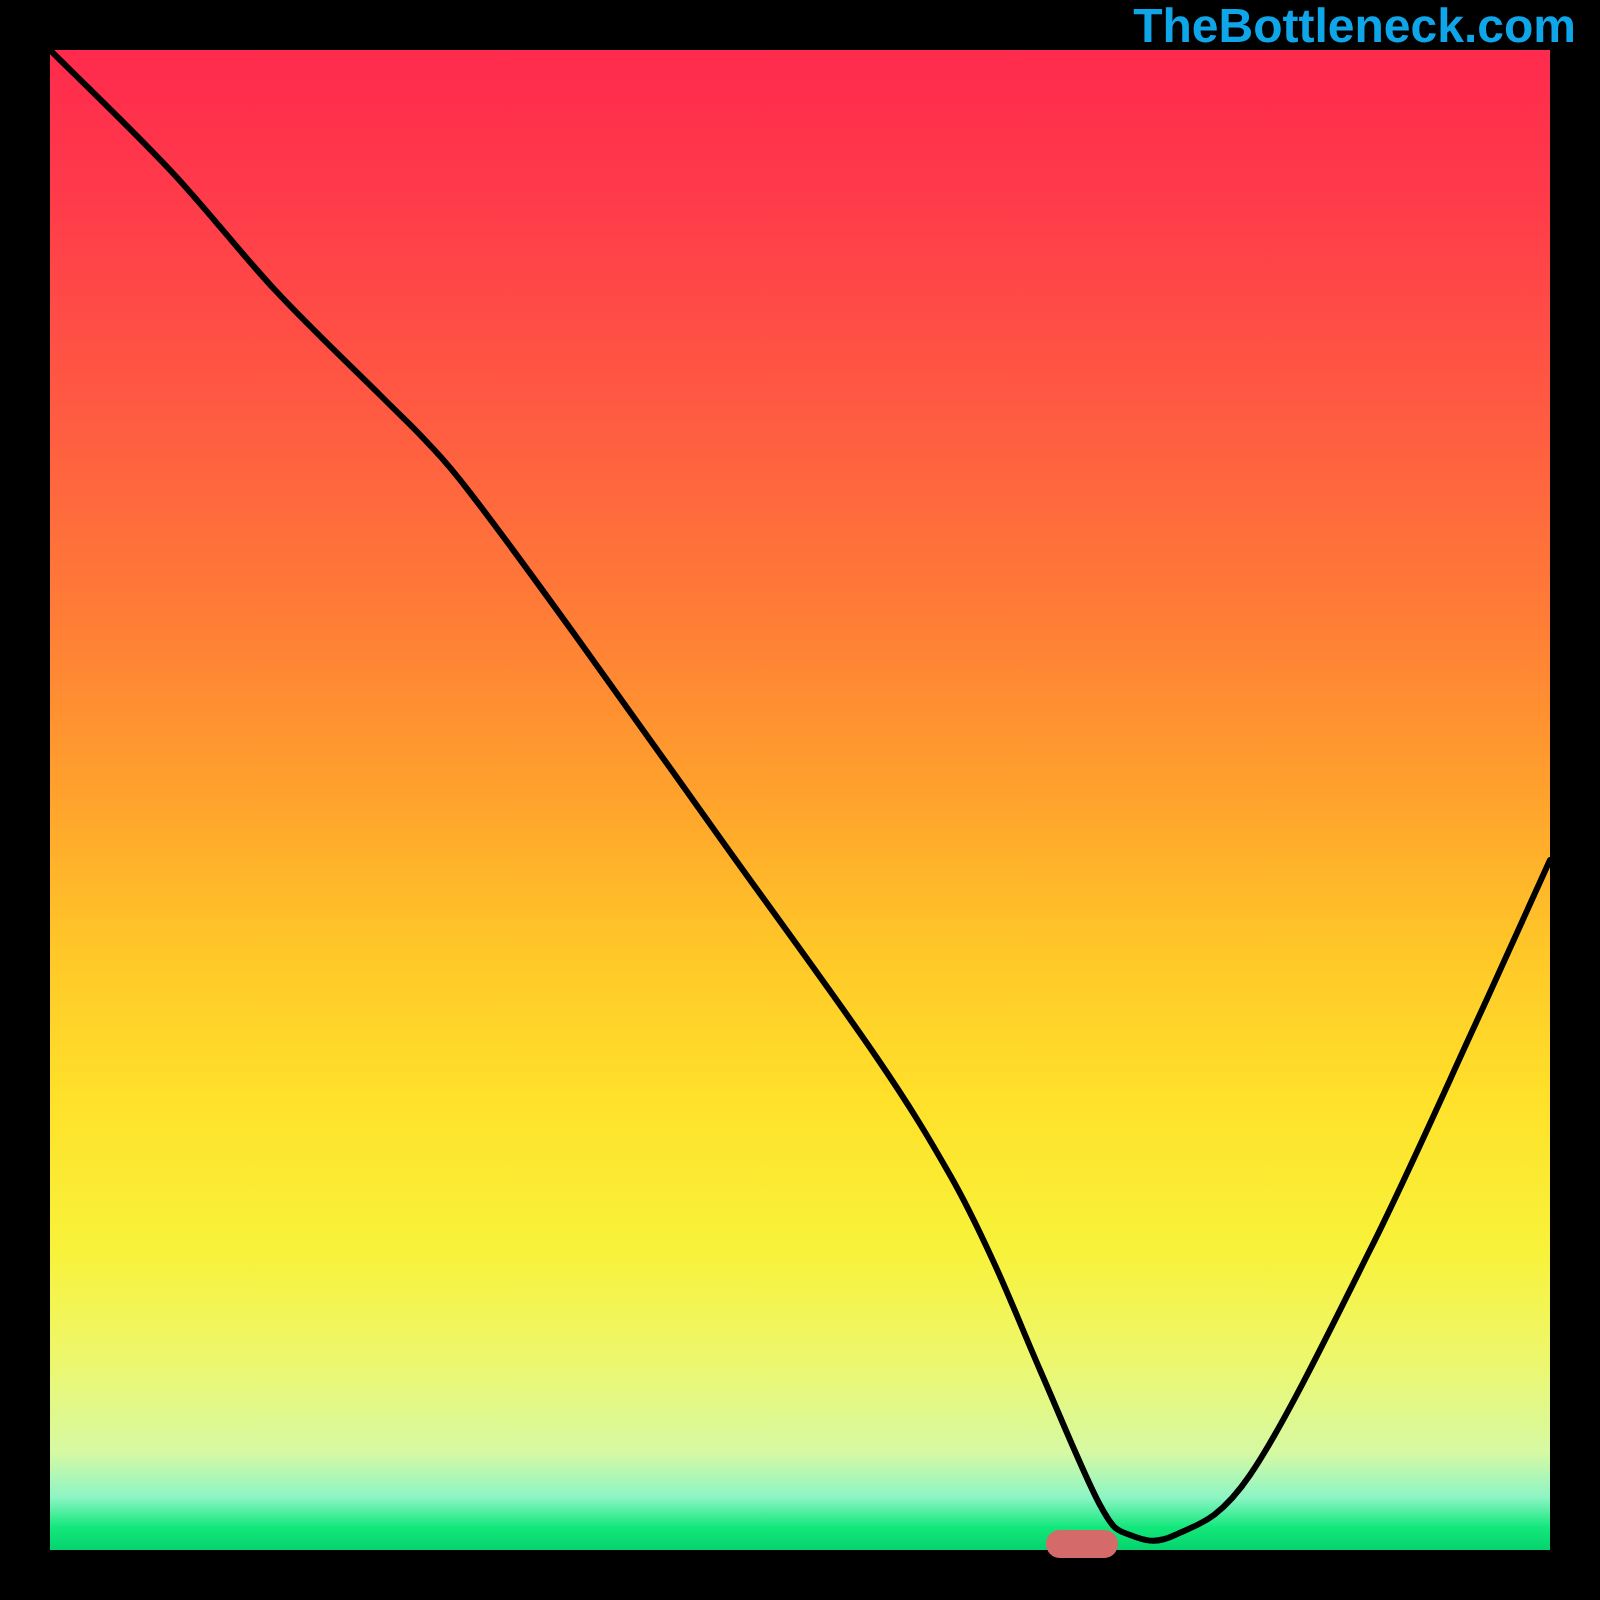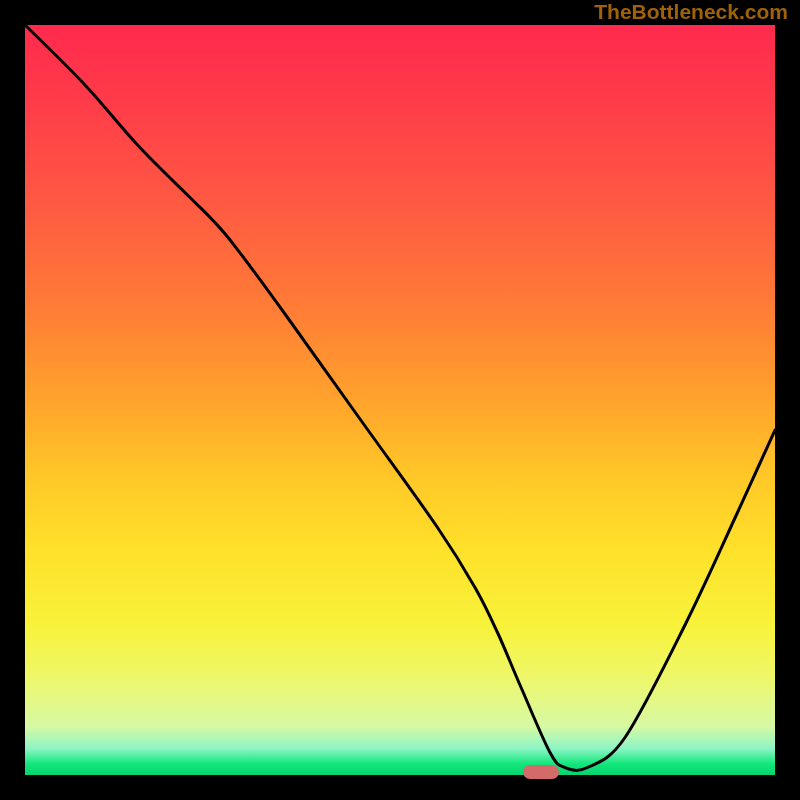--- a/index.html
+++ b/index.html
@@ -37,23 +37,23 @@
       #8cf5c5 96.5%,
       #12e77b 98.5%,
       #06d36e 100%
     );
   }
   .watermark {
     position: absolute;
     top: 0;
     right: 12px;
     font-family: Arial, Helvetica, sans-serif;
-    font-size: 21px;
+    font-size: 24px;
     font-weight: 700;
-    color: #a16207;
+    color: #0ea5e9;
     letter-spacing: 0;
     user-select: none;
   }
   svg.curve {
     position: absolute;
     inset: 0;
     width: 750px;
     height: 750px;
     pointer-events: none;
   }

